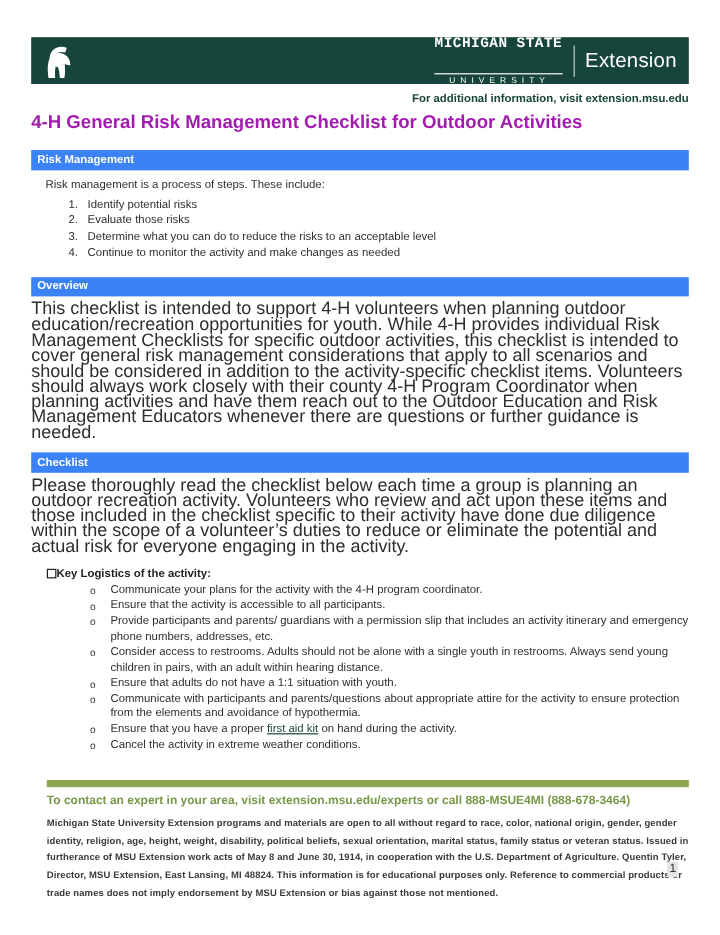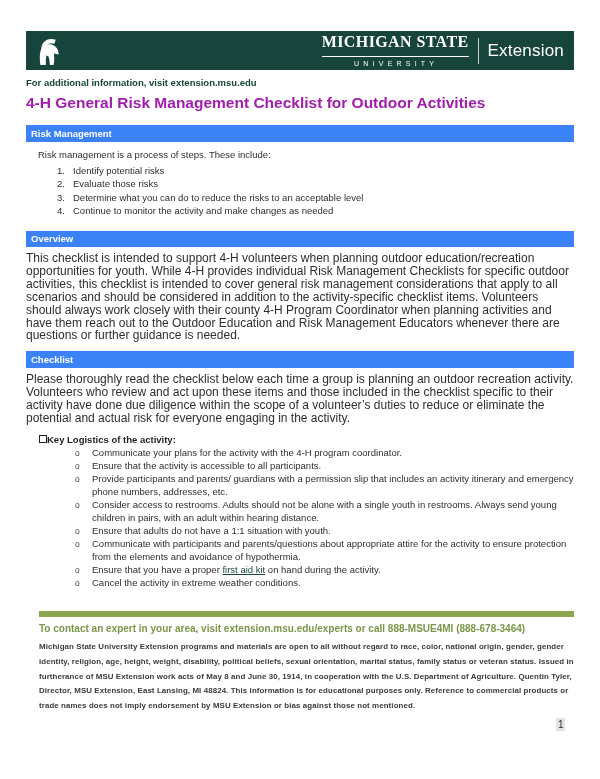--- a/index.html
+++ b/index.html
@@ -22,43 +22,44 @@
     background: #18453B;
     display: flex;
     align-items: center;
     justify-content: space-between;
     padding: 0 10px 0 9px;
   }
   .helmet { display: flex; align-items: center; }
   .brand { display: flex; align-items: center; gap: 9px; }
   .wordmark { text-align: center; color: #fff; }
   .msu-line1 {
-    font-family: Liberation Serif, serif;
-    font-weight: bold;
-    font-size: 16px;
+    font-family: Liberation Mono, monospace;
+    font-weight: bold;
+    font-size: 12px;
     line-height: 1;
     letter-spacing: 0.4px;
     border-bottom: 1.2px solid #ffffff;
-    padding-bottom: 6px;
+    padding-bottom: 19px;
     white-space: nowrap;
   }
   .msu-line2 {
     font-size: 7px;
     letter-spacing: 4.2px;
     text-indent: 2px;
     margin-top: 2.5px;
     line-height: 1;
     white-space: nowrap;
   }
   .brand-divider { width: 1px; height: 26px; background: rgba(255,255,255,0.75); }
   .ext { color: #fff; font-size: 17px; font-weight: 400; letter-spacing: 0.2px; }
 
   
   .info-line {
     margin-top: 7px;
+    text-align: right;
     font-size: 9.5px;
     font-weight: bold;
     color: #18453B;
   }
   .title {
     margin-top: 5px;
     font-size: 15.5px;
     line-height: 19px;
     font-weight: bold;
     color: #a21caf;
@@ -69,21 +70,21 @@
     margin-top: 13px;
     background: #3b82f6;
     color: #ffffff;
     font-size: 9.5px;
     font-weight: bold;
     padding: 2.5px 5px 3px 5px;
     line-height: 11px;
   }
   .section-bar.mt-sm { margin-top: 9px; }
 
-  .body-para { margin-top: 5px; font-size: 12px; line-height: 12.9px; }
+  .body-para { margin-top: 5px; font-size: 15px; line-height: 12.9px; }
   .rm-intro { margin: 6px 0 0 12px; font-size: 9.5px; line-height: 13px; }
 
   
   .steps { list-style: none; margin-top: 3px; }
   .steps li { display: flex; margin-left: 31px; font-size: 9.5px; line-height: 13.5px; }
   .steps .num { width: 16px; flex: none; }
 
   
   .check-row {
     margin: 10px 0 0 13px;

